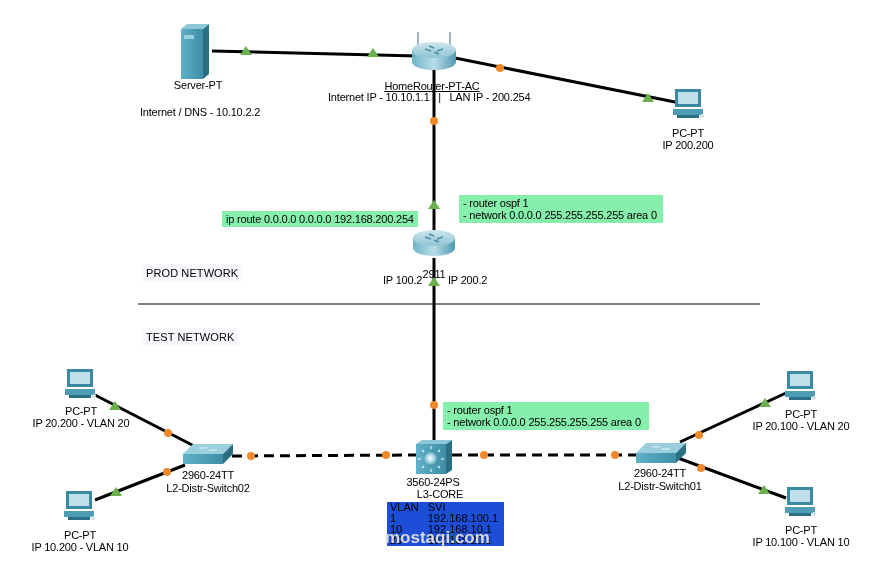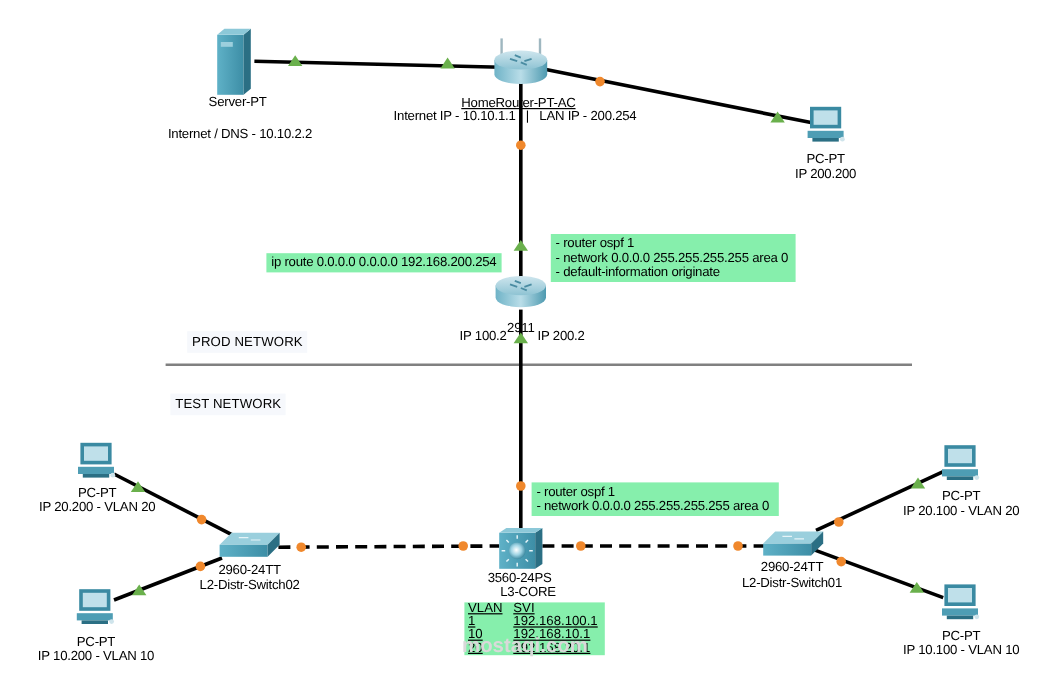--- a/index.html
+++ b/index.html
@@ -6,22 +6,22 @@
     body { width: 881px; height: 577px; position: relative; overflow: hidden;
            font-family: "Liberation Sans", sans-serif; font-size: 11px; color: #000; }
     #canvas { position: absolute; left: 0; top: 0; width: 881px; height: 577px; }
     .lbl { position: absolute; white-space: nowrap; font-family: "Liberation Sans", sans-serif;
            font-size: 11px; line-height: 12px; color: #000; letter-spacing: -0.2px; text-align: right; }
     .center { transform: translateX(-50%); text-align: right; }
     .note { position: absolute; background: #86efac; padding: 2px 4px; white-space: nowrap;
             font-family: "Liberation Sans", sans-serif; font-size: 11px; line-height: 12px; letter-spacing: -0.2px; }
     .section { position: absolute; background: #f6f8fc; padding: 3px 4px;
                font-family: "Liberation Sans", sans-serif; font-size: 11px; letter-spacing: 0.1px; }
-    .svi-table { position: absolute; border-collapse: collapse; background: #86efac;
-                 font-family: "Liberation Sans", sans-serif; font-size: 11px; line-height: 11px; text-decoration: underline; }
+    .svi-table { position: absolute; border-collapse: collapse; background: #1d4ed8;
+                 font-family: "Liberation Sans", sans-serif; font-size: 11px; line-height: 11px; }
     .svi-table td { padding: 0 6px 0 3px; }
     .watermark { position: absolute; left: 385px; top: 528px; color: #d9d9d9; font-weight: bold;
                  font-size: 17px; font-family: "Liberation Sans", sans-serif; letter-spacing: 0px; }
   </style>
 </head>
 <body>
 
 <svg id="canvas" width="881" height="577" viewBox="0 0 881 577">
   <defs>
     <linearGradient id="gBody" x1="0" y1="0" x2="1" y2="0">
@@ -168,21 +168,21 @@
 
   <g transform="translate(785,487)">
     <rect x="2" y="0" width="26" height="18" fill="#3a8aa2"></rect>
     <rect x="5" y="3" width="20" height="12" fill="#bfe0ea"></rect>
     <rect x="0" y="20" width="30" height="6" fill="#4e9db4"></rect>
     <rect x="4" y="26" width="22" height="3" fill="#2b6f84"></rect>
     <circle cx="29" cy="27" r="2" fill="#cfe4eb"></circle>
   </g>
 </svg>
 
-<div class="section" style="left:156px; top:264px;margin-top:12px;">PROD NETWORK</div>
+<div class="section" style="left:142px; top:264px;">PROD NETWORK</div>
 <div class="section" style="left:142px; top:328px;">TEST NETWORK</div>
 
 <div class="lbl center" style="left:198px; top:79px;">Server-PT</div>
 <div class="lbl center" style="left:200px; top:91px;margin-top:15px;">Internet / DNS - 10.10.2.2</div>
 
 <div class="lbl center" style="left:432px; top:80px;text-decoration:underline;">HomeRouter-PT-AC</div>
 <div class="lbl" style="left:328px; top:91px; white-space:pre;">Internet IP - 10.10.1.1   |   LAN IP - 200.254</div>
 
 <div class="lbl center" style="left:688px; top:127px;">PC-PT</div>
 <div class="lbl center" style="left:688px; top:139px;">IP 200.200</div>
@@ -210,21 +210,20 @@
 <div class="lbl center" style="left:801px; top:420px;">IP 20.100 - VLAN 20</div>
 
 <div class="lbl center" style="left:801px; top:524px;">PC-PT</div>
 <div class="lbl center" style="left:801px; top:536px;">IP 10.100 - VLAN 10</div>
 
 <div class="note" style="left:222px; top:211px;">ip route 0.0.0.0 0.0.0.0 192.168.200.254</div>
 
 <div class="note" style="left:459px; top:195px; width:196px;">
   <div>- router ospf 1</div>
   <div>- network 0.0.0.0 255.255.255.255 area 0</div>
-  <div>- default-information originate</div>
 </div>
 
 <div class="note" style="left:443px; top:402px; width:198px;">
   <div>- router ospf 1</div>
   <div>- network 0.0.0.0 255.255.255.255 area 0</div>
 </div>
 
 <table class="svi-table" style="left:387px; top:502px; width:113px;">
   <tbody>
       <tr>

